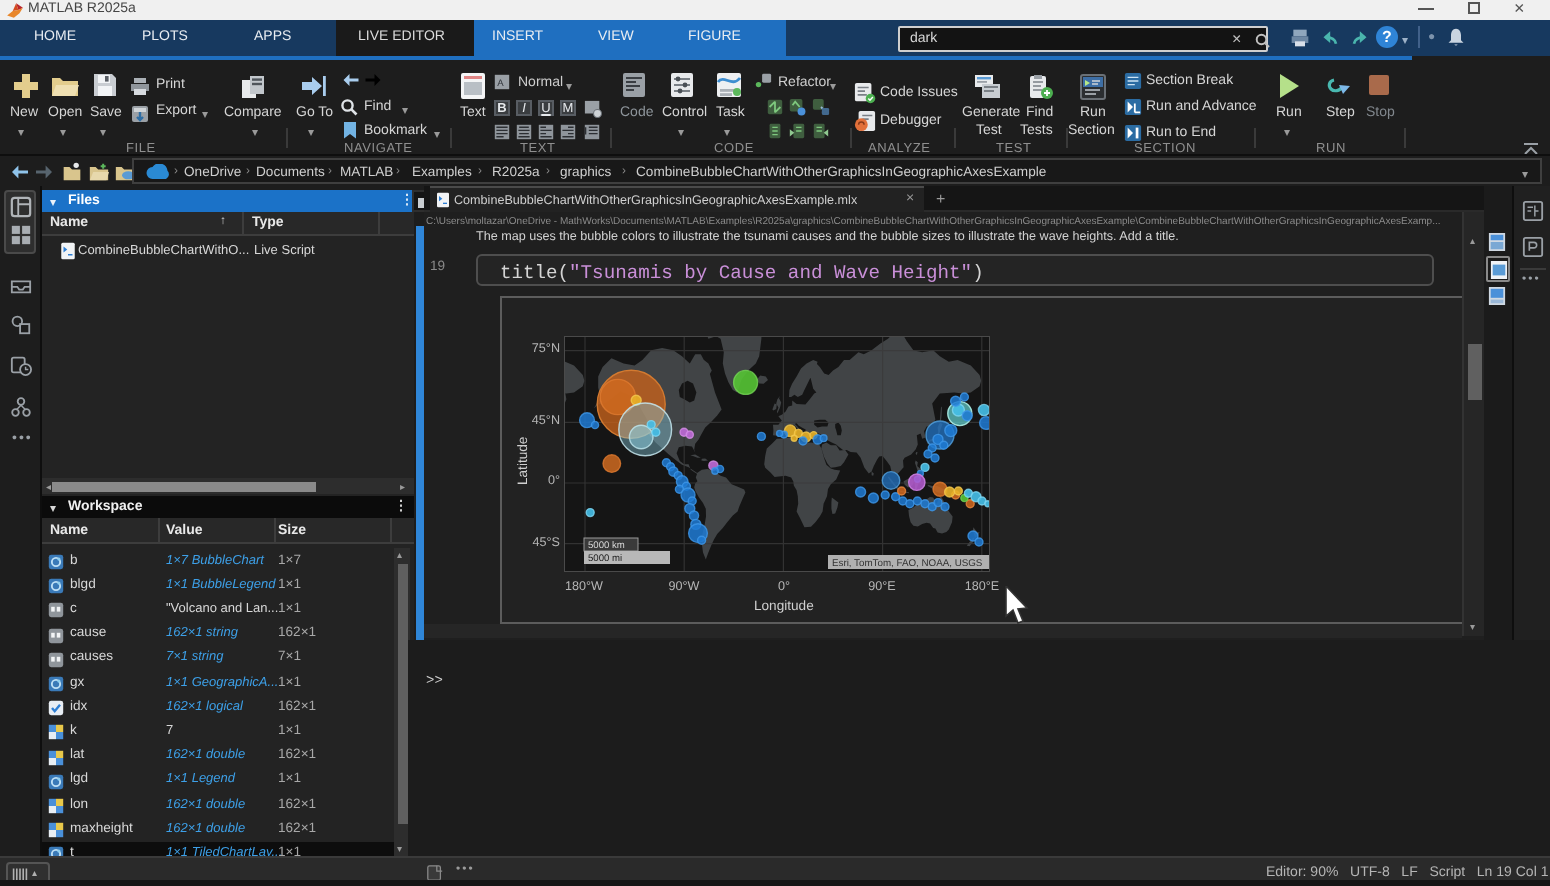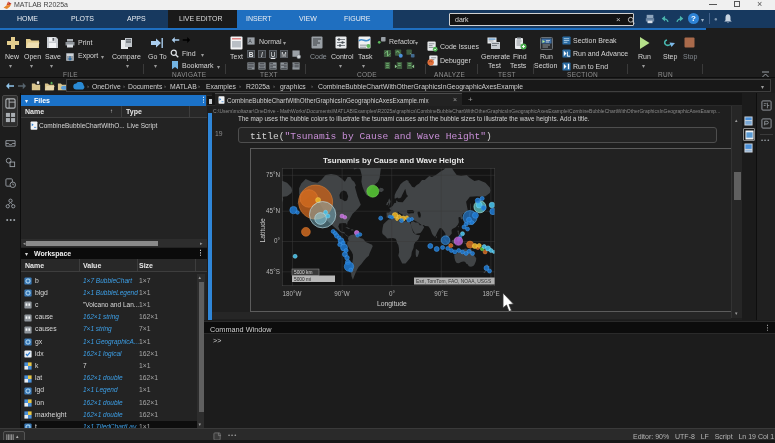--- a/index.html
+++ b/index.html
@@ -627,21 +627,20 @@
 <span class="abs" style="left:256px;top:1.5px;color:#9a9a9a;font-size:8px">+</span>
 <span class="abs" style="left:531px;top:1px;color:#9a9a9a;font-size:7px;font-weight:bold">⋮</span>
 </div>
 <span class="abs" style="left:1px;top:14.5px;color:#8b8b8b;font-size:5px;white-space:nowrap;overflow:hidden;width:540px;display:inline-block">C:\Users\moltazar\OneDrive - MathWorks\Documents\MATLAB\Examples\R2025a\graphics\CombineBubbleChartWithOtherGraphicsInGeographicAxesExample\CombineBubbleChartWithOtherGraphicsInGeographicAxesExamp...</span>
 <span class="abs" style="left:26px;top:22px;color:#d2d2d2;font-size:6.3px">The map uses the bubble colors to illustrate the tsunami causes and the bubble sizes to illustrate the wave heights. Add a title.</span>
 <span class="abs" style="left:3px;top:37px;color:#8a8a8a;font-size:6.8px">19</span>
 <div class="abs" style="left:26px;top:34px;width:479px;height:16px;background:#242424;border:1px solid #4e4e4e;border-radius:3px">
         <span class="abs" style="left:11px;top:2.5px;font-family:'Liberation Mono',monospace;font-size:9.6px;color:#d4d4d4">title(<span style="color:#c98fd8">"Tsunamis by Cause and Wave Height"</span>)</span>
       </div>
 <div class="abs" style="left:38px;top:55px;width:485px;height:164px;background:#222;border:1px solid #5c5c5c">
-<span class="abs" style="left:20px;top:7px;width:245px;text-align:center;color:#e8e8e8;font-size:8px;font-weight:bold">Tsunamis by Cause and Wave Height</span>
 <svg class="abs" style="left:31px;top:19px" width="213" height="118" viewBox="0 0 213 118">
           <rect x="0" y="0" width="213" height="118" fill="#151515"></rect>
           <clipPath id="mapclip">
             <rect x="0" y="0" width="213" height="118"></rect>
           </clipPath>
           <g clip-path="url(#mapclip)">
             <path d="M17.1,20.2L19.3,15.5L23.7,11.1L29.8,13.8L35.3,14.7L39.2,12.0L43.6,7.1L49.1,6.0L54.6,7.1L59.0,10.1L62.9,13.8L65.6,9.1L68.4,9.1L72.2,16.3L75.5,28.2L78.8,36.8L76.6,39.7L73.3,43.2L70.6,45.7L68.9,48.8L67.3,51.8L65.6,53.9L65.1,56.7L65.6,58.3L64.0,55.3L60.7,54.9L57.4,55.6L56.3,58.6L57.9,62.5L60.1,64.1L62.3,64.1L63.4,66.9L65.6,68.4L67.3,69.0L65.1,67.5L62.3,65.6L59.0,64.4L55.7,61.9L52.4,59.3L49.1,56.3L45.8,53.2L43.0,49.9L41.4,46.5L41.4,41.5L39.2,37.8L36.4,32.7L32.6,29.4L28.2,27.6L24.8,30.5L21.0,33.3L17.1,34.3L14.9,36.3L18.2,30.5L17.1,25.7Z M78.3,1.4L76.1,0.1L72.2,1.4L70.0,-4.0L72.8,-10.3L77.7,-18.0L84.9,-22.6L90.4,-22.6L95.4,-18.0L98.7,-10.3L98.7,1.4L97.6,10.1L95.9,13.8L92.1,17.2L88.8,21.7L86.6,28.2L84.4,27.0L82.2,23.1L80.5,18.7L79.4,13.8L79.9,8.1Z M66.7,68.4L68.9,66.9L71.7,66.5L75.0,67.5L78.3,69.9L81.0,70.8L83.8,74.1L86.6,75.3L90.1,76.8L90.7,78.3L89.3,81.4L87.7,85.1L86.8,87.7L84.4,89.7L81.6,93.1L79.4,96.0L76.6,99.0L75.0,101.7L73.6,104.7L72.0,108.7L70.9,111.7L69.5,108.3L68.9,103.8L69.2,99.0L70.3,94.5L71.0,90.3L70.9,86.4L69.5,83.5L67.5,80.8L65.6,77.4L65.1,75.6L65.6,73.8L66.7,72.6L65.9,70.8Z M106.4,51.4L104.2,53.6L101.4,56.3L100.6,60.0L100.1,64.1L100.6,65.9L103.1,68.1L105.3,70.5L107.5,70.3L110.8,69.9L113.6,70.8L114.7,72.9L114.9,74.7L116.3,77.1L116.9,80.1L117.1,83.9L116.3,87.7L118.0,91.0L120.2,95.6L123.5,95.4L125.7,93.1L127.9,90.3L129.3,87.7L129.8,83.9L131.5,80.1L132.0,76.5L133.4,74.1L136.1,71.7L138.1,67.2L135.3,66.9L133.4,66.2L131.2,64.4L130.1,61.2L128.7,56.3L127.6,54.3L126.2,53.7L123.5,53.2L120.2,53.6L118.0,52.8L115.8,52.5L114.1,51.0L111.9,50.9L109.7,51.2Z M104.5,49.6L104.7,47.3L104.5,44.4L107.2,44.4L108.9,42.3L107.2,40.1L109.1,39.2L110.8,37.8L112.2,35.3L114.1,34.8L114.1,32.2L116.3,34.0L120.7,34.3L122.9,31.6L125.1,28.8L126.2,28.2L124.6,26.4L123.5,21.7L121.3,14.7L124.6,12.0L127.9,15.5L130.1,18.7L132.3,19.5L134.5,17.2L137.2,15.5L140.0,12.0L142.8,12.0L147.2,8.1L149.9,9.1L153.8,7.1L158.2,3.8L162.0,1.4L165.9,-2.6L169.2,-1.2L171.4,2.6L174.7,7.1L179.1,8.1L184.6,7.1L187.9,10.1L192.4,12.9L196.8,12.0L203.4,14.7L207.8,19.5L208.6,22.4L207.8,25.1L203.4,28.2L199.5,28.8L195.1,28.2L187.9,28.8L184.1,33.8L185.7,41.9L183.0,45.3L181.3,45.3L180.0,47.6L180.8,50.7L179.1,51.4L178.3,48.8L176.4,49.6L176.9,54.3L175.8,56.7L173.6,59.3L170.3,60.9L169.5,62.2L169.8,65.6L167.6,68.1L166.5,69.0L164.8,68.7L163.7,67.5L163.1,65.0L161.5,62.8L159.3,60.0L157.6,60.3L156.5,61.9L154.9,65.0L153.8,67.8L152.4,68.7L150.2,65.9L148.3,60.9L146.3,58.3L143.3,58.0L141.4,57.0L139.5,57.0L137.2,55.3L136.1,54.3L133.9,53.2L131.7,52.1L129.5,52.5L129.5,49.6L126.2,48.4L124.0,47.6L121.8,47.3L119.6,46.1L117.4,44.9L116.3,43.6L115.2,44.0L113.8,44.4L111.9,44.6L111.4,46.1L109.7,47.3L108.6,49.2L106.7,49.9Z M114.1,43.6L115.2,43.8L116.3,44.9L117.4,46.1L118.5,47.3L119.9,47.1L119.1,47.6L118.0,47.4L116.9,46.5L115.8,45.3L114.7,44.4Z M120.7,46.1L121.8,46.5L122.9,46.9L124.0,46.5L123.5,48.0L122.4,49.6L121.8,49.9L121.5,48.4L120.7,47.6Z M112.5,30.5L112.7,27.0L114.1,23.8L116.3,20.2L118.5,16.3L121.3,13.8L124.6,12.0L126.8,12.9L125.7,16.3L123.5,20.2L121.8,23.8L120.2,27.0L119.1,29.4L116.9,30.5L115.2,29.4L113.6,30.5Z M129.0,54.3L131.2,53.2L133.4,54.6L136.1,54.6L137.8,57.3L140.6,57.0L142.2,59.3L140.0,63.1L138.4,65.0L135.6,65.6L133.4,65.9L131.7,63.8L130.1,60.6L128.7,56.0Z M172.2,87.0L172.5,90.0L173.3,93.1L174.7,94.9L176.9,95.2L179.1,94.0L181.3,93.4L183.0,93.8L184.6,96.0L185.7,96.3L186.8,98.2L189.0,98.7L191.2,98.0L192.4,96.7L194.0,93.1L194.3,90.3L192.9,88.4L191.2,85.8L189.9,82.6L188.5,80.1L187.4,81.4L186.3,83.9L184.6,80.8L183.0,80.5L180.8,82.0L178.6,82.3L176.9,83.9L174.7,85.8L172.8,86.7Z M169.8,72.6L171.4,71.7L173.6,70.8L175.0,72.6L174.2,74.7L172.0,75.8L170.3,74.4Z M162.3,70.2L163.7,71.7L165.4,74.1L167.0,75.9L168.1,77.1L167.0,77.1L165.4,75.3L163.4,72.9L162.0,70.8Z M168.1,77.4L170.3,77.7L172.5,78.1L172.5,78.6L169.8,78.2L167.8,77.7Z M175.3,73.2L176.4,72.9L177.5,73.2L176.9,74.7L176.4,76.5L175.5,76.8L175.5,74.7Z M181.9,74.4L184.1,75.0L186.3,74.9L188.5,75.9L190.7,77.1L192.4,78.9L191.0,79.5L188.5,78.6L186.3,78.0L184.1,76.2L181.9,75.0Z M181.6,53.6L182.4,52.1L184.1,51.4L185.7,51.0L186.8,50.3L187.1,48.0L186.8,45.7L187.9,43.2L189.3,44.0L188.5,46.1L187.7,48.8L187.3,51.0L185.2,52.1L183.0,52.8L181.9,54.0Z M195.7,37.8L196.2,34.8L197.3,31.6L199.0,28.2L199.5,31.6L197.9,35.8L196.8,37.8L195.9,39.2Z M187.9,42.3L188.2,38.7L188.5,35.8L189.0,35.3L188.8,39.7L188.5,42.3Z M204.7,95.6L205.8,97.1L206.7,98.2L207.8,98.0L207.0,99.7L205.6,100.9L204.9,99.0L204.5,96.7Z M201.4,104.7L202.8,103.0L204.2,101.3L205.3,100.5L204.5,103.0L202.8,105.1L201.6,104.9Z M106.7,38.7L108.0,35.8L108.6,33.3L107.5,31.1L108.0,30.0L106.7,31.6L106.1,33.8L107.2,35.8L106.5,37.8Z M104.2,36.8L105.3,33.8L106.4,34.3L106.1,36.5L104.7,37.3Z M97.6,23.8L96.5,21.7L98.1,19.8L100.9,20.2L102.0,22.0L99.8,23.9Z M133.9,80.8L135.9,82.3L137.2,83.2L136.7,85.8L135.6,88.7L134.2,89.0L133.7,86.4L133.7,83.2Z M63.1,59.6L65.6,59.3L68.4,60.9L66.7,60.9L64.5,60.0Z M68.9,61.4L70.6,61.3L72.0,62.2L70.0,62.5L68.7,62.3Z M115.2,-1.2L118.0,-4.0L121.8,-5.5L125.1,-8.6L120.7,-10.3L116.9,-8.0Z M153.8,67.8L154.9,68.7L154.6,69.9L153.8,69.6Z M175.8,62.2L176.9,63.1L176.6,65.0L178.0,66.2L178.9,68.1L176.9,67.8L176.1,65.3L175.5,63.5Z M176.1,58.0L176.8,58.1L176.3,59.6L175.8,58.8Z M66.7,10.1L70.0,12.0L72.2,13.8L73.9,17.2L72.2,20.2L68.9,18.7L66.7,15.5Z M-93.9,49.6L-93.6,47.3L-93.9,44.4L-91.1,44.4L-89.5,42.3L-91.1,40.1L-89.2,39.2L-87.6,37.8L-86.2,35.3L-84.3,34.8L-84.3,32.2L-82.0,34.0L-77.6,34.3L-75.4,31.6L-73.2,28.8L-72.1,28.2L-73.8,26.4L-74.9,21.7L-77.1,14.7L-73.8,12.0L-70.5,15.5L-68.3,18.7L-66.1,19.5L-63.9,17.2L-61.1,15.5L-58.4,12.0L-55.6,12.0L-51.2,8.1L-48.4,9.1L-44.6,7.1L-40.2,3.8L-36.3,1.4L-32.5,-2.6L-29.2,-1.2L-26.9,2.6L-23.6,7.1L-19.2,8.1L-13.7,7.1L-10.4,10.1L-6.0,12.9L-1.6,12.0L5.0,14.7L9.4,19.5L10.2,22.4L9.4,25.1L5.0,28.2L1.2,28.8L-3.3,28.2L-10.4,28.8L-14.3,33.8L-12.6,41.9L-15.4,45.3L-17.0,45.3L-18.4,47.6L-17.6,50.7L-19.2,51.4L-20.1,48.8L-22.0,49.6L-21.4,54.3L-22.5,56.7L-24.7,59.3L-28.0,60.9L-28.9,62.2L-28.6,65.6L-30.8,68.1L-31.9,69.0L-33.6,68.7L-34.7,67.5L-35.2,65.0L-36.9,62.8L-39.1,60.0L-40.7,60.3L-41.8,61.9L-43.5,65.0L-44.6,67.8L-46.0,68.7L-48.2,65.9L-50.1,60.9L-52.0,58.3L-55.0,58.0L-57.0,57.0L-58.9,57.0L-61.1,55.3L-62.2,54.3L-64.4,53.2L-66.6,52.1L-68.8,52.5L-68.8,49.6L-72.1,48.4L-74.3,47.6L-76.5,47.3L-78.7,46.1L-80.9,44.9L-82.0,43.6L-83.2,44.0L-84.5,44.4L-86.5,44.6L-87.0,46.1L-88.7,47.3L-89.8,49.2L-91.7,49.9Z M-2.7,37.8L-2.2,34.8L-1.1,31.6L0.6,28.2L1.2,31.6L-0.5,35.8L-1.6,37.8L-2.4,39.2Z" fill="#414446"></path>
             <path d="M57.9,30.5L60.1,31.6L62.9,33.3L65.1,32.2L66.2,28.2L64.5,23.8L61.8,22.4L59.0,23.8L57.4,27.0Z M125.1,42.3L127.9,41.9L130.6,41.9L132.3,43.2L131.7,45.3L129.0,45.3L126.8,45.7L125.1,44.4Z M135.6,44.0L137.2,43.2L138.4,44.9L138.9,47.3L138.4,49.6L136.7,49.6L136.1,47.3L135.6,45.7Z" fill="#151515"></path>
             <path d="M10.5,0 V118 M60.1,0 V118 M109.7,0 V118 M159.3,0 V118 M208.9,0 V118 M0,7.3 H213 M0,43.2 H213 M0,73.5 H213 M0,103.8 H213" stroke="#3a3a3a" stroke-width="0.6" fill="none" opacity="0.8"></path>
             <circle cx="33.6" cy="34.1" r="17.0" fill="#c4621c" fill-opacity="0.8" stroke="#d37a30" stroke-opacity="1.0" stroke-width="0.7"></circle>
@@ -787,24 +786,20 @@
         <path d="M3 4 H6 M3 6 H5 M7 3 V9 M7 6 H9" stroke="#9aa0a6" stroke-width="0.8"></path>
       </svg>
 <svg class="abs" style="left:4px;top:25px" width="11" height="11" viewBox="0 0 12 12">
         <rect x="1" y="1" width="10" height="10" rx="1" fill="none" stroke="#9aa0a6"></rect>
         <path d="M4 8 V3.5 H6.5 A1.3 1.3 0 0 1 6.5 6.5 H4" stroke="#9aa0a6" stroke-width="0.9" fill="none"></path>
       </svg>
 <div class="abs" style="left:3px;top:41px;width:13px;height:1px;background:#3a3a3a"></div>
 <span class="abs" style="left:4px;top:44px;color:#9aa0a6;font-size:6px;letter-spacing:1px">•••</span>
 </div>
 <div class="abs" style="left:204px;top:227px;width:571px;height:108px;background:#1c1c1c">
-<div class="abs" style="left:0;top:1px;width:571px;height:13px;background:#0c0c0c;border-top:1px solid #2a2a2a;border-bottom:1px solid #2a2a2a">
-        <span class="abs" style="left:6px;top:2.5px;color:#d0d0d0;font-size:7.3px">Command Window</span>
-        <span class="abs" style="left:560px;top:2px;color:#9a9a9a;font-size:7px;font-weight:bold">⋮</span>
-      </div>
 <span class="abs" style="left:9px;top:17px;color:#d0d0d0;font-size:7px;font-family:'Liberation Mono',monospace">&gt;&gt;</span>
 </div>
 </div>
 
 <div class="abs" id="statusbar" style="left:0;top:428px;width:775px;height:15px;background:#2a2a2a;border-top:1px solid #3a3a3a">
 <div class="abs" style="left:3px;top:2px;width:22px;height:11px;border:1px solid #555;border-radius:2px;background:#303030">
       <svg class="abs" style="left:2px;top:2px" width="8" height="7" viewBox="0 0 10 8">
         <path d="M1 0 V8 M3 0 V8 M5 0 V8 M7 0 V8 M9 0 V8" stroke="#b0b0b0" stroke-width="1"></path>
       </svg>
       <span class="abs" style="left:12px;top:1px;color:#b0b0b0;font-size:5px">▴</span>

